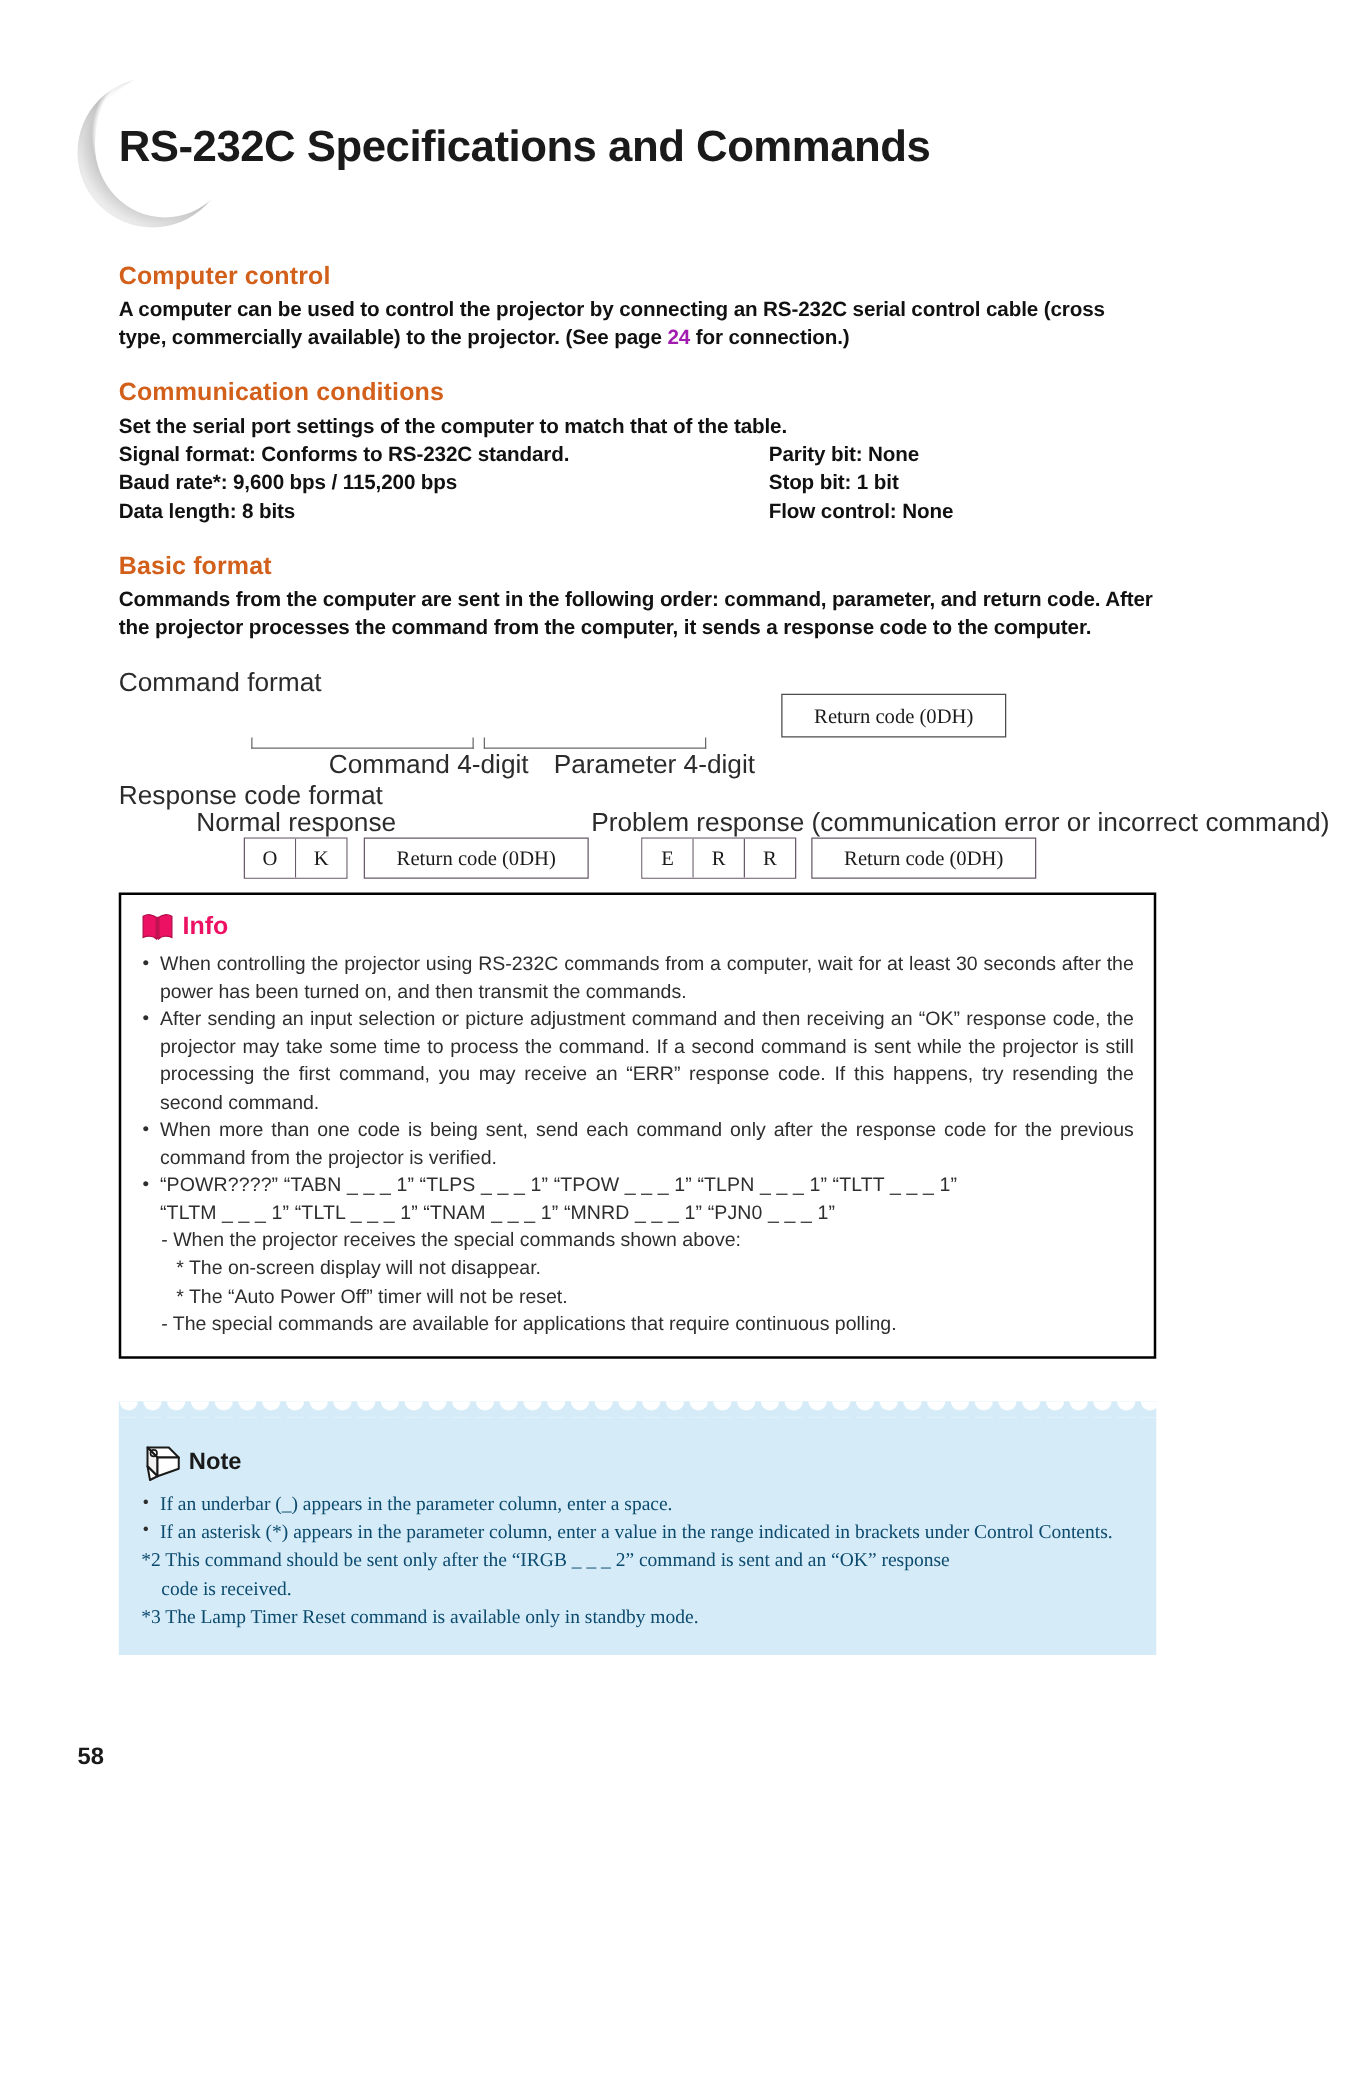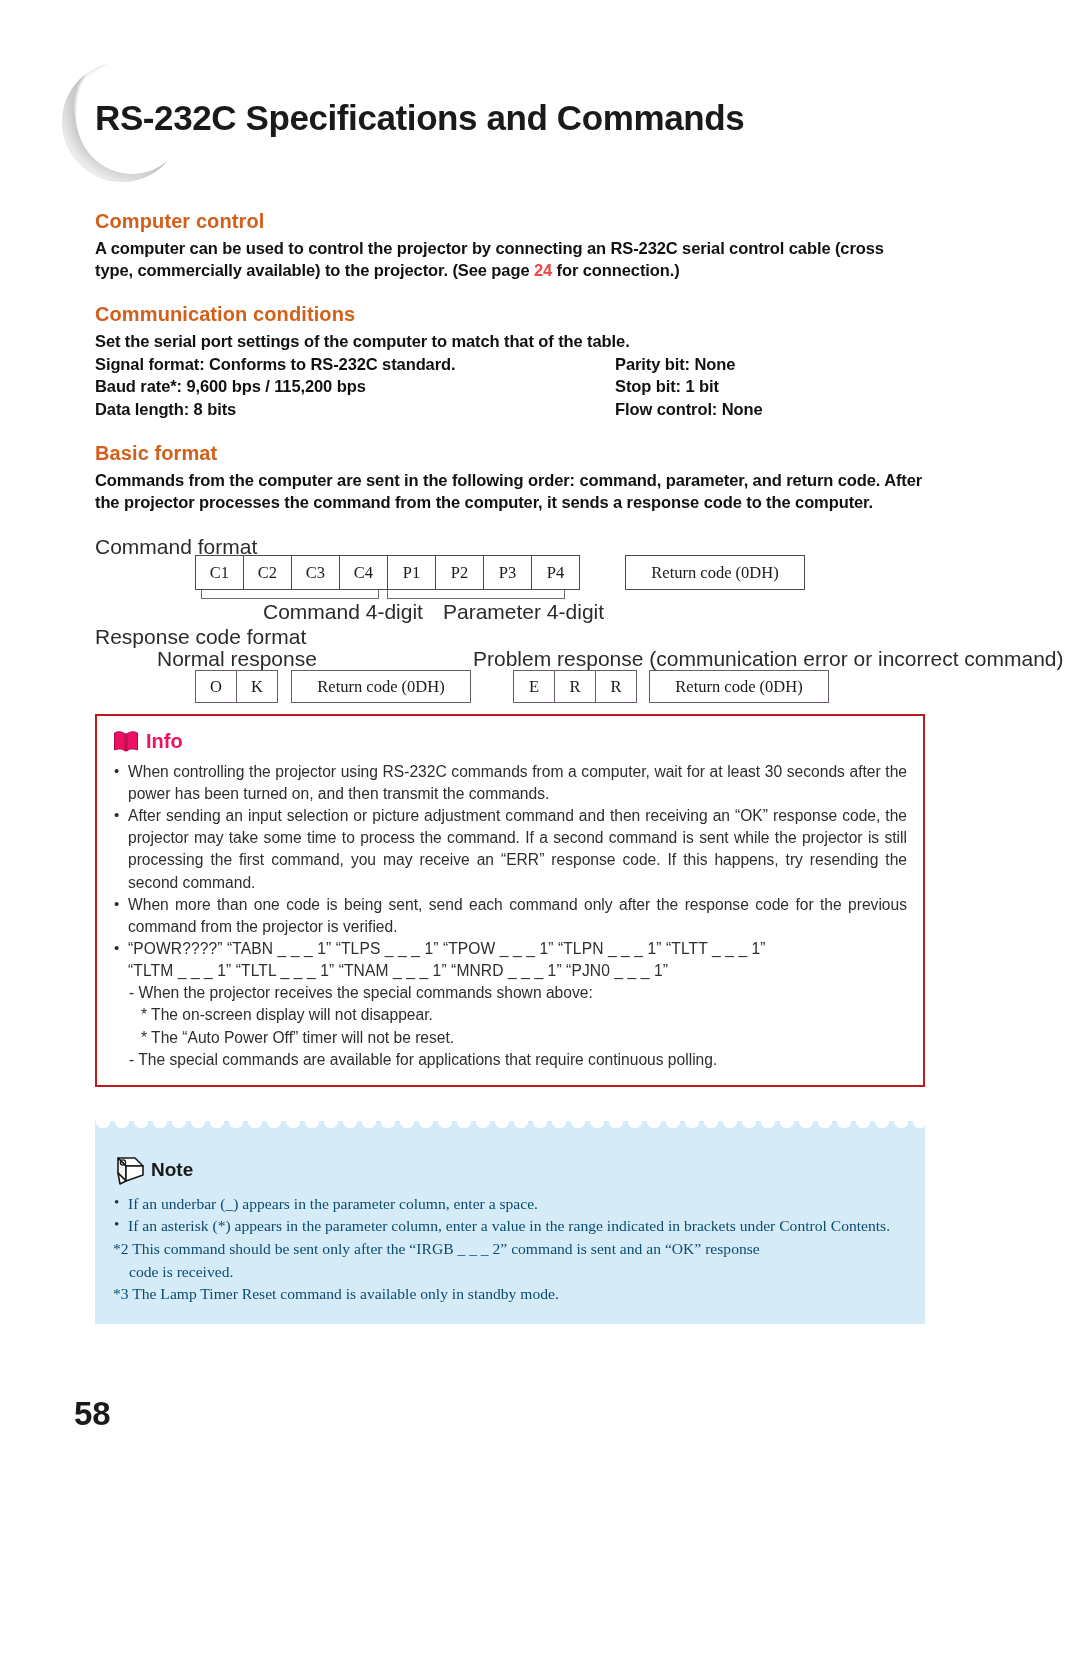--- a/index.html
+++ b/index.html
@@ -77,21 +77,21 @@
   }
   .sec-gap { height: 22px; }
 
   p.body-bold {
     font-size: 16.5px;
     font-weight: bold;
     line-height: 1.34;
     margin: 0;
     letter-spacing: -0.1px;
   }
-  .link-blue { color: #ef4444; font-weight: bold; }
+  .link-blue { color: #a21caf; font-weight: bold; }
 
   .cc-table {
     width: 100%;
     border-collapse: collapse;
     margin-top: 1px;
   }
   .cc-table td {
     font-size: 16.5px;
     font-weight: bold;
     line-height: 1.34;
@@ -189,21 +189,21 @@
     font-size: 16.5px;
     font-family: "Liberation Serif", serif;
     background: #fff;
     color: #1a1a1a;
   }
 
   
   .infobox {
     position: relative;
     margin-top: 16px;
-    border: 2px solid #b91c1c;
+    border: 2px solid #000000;
     background: #ffffff;
     padding: 14px 16px 14px 16px;
     box-sizing: border-box;
   }
   .info-head {
     display: flex;
     align-items: center;
     gap: 7px;
     margin-bottom: 7px;
   }
@@ -281,23 +281,23 @@
     color: #0c4a6e;
     font-size: 15.6px;
     line-height: 1.45;
     text-align: left;
     font-family: Liberation Serif, serif;
   }
 
   
   .page-number {
     position: absolute;
-    left: 74px;
+    left: 62px;
     top: 1395px;
-    font-size: 33px;
+    font-size: 19px;
     font-weight: bold;
     color: #1a1a1a;
   }
 </style>
 </head>
 <body>
 
 <div class="page">
 
   <div class="header">
@@ -333,30 +333,20 @@
 
     <div class="sec-gap"></div>
 
     <h2 class="section">Basic format</h2>
     <p class="body-bold">Commands from the computer are sent in the following order: command, parameter, and return code. After the projector processes the command from the computer, it sends a response code to the computer.</p>
 
     <div class="diagram">
 
       <div class="dg-label" style="left:0px; top:2px;">Command format</div>
 
-      <div class="cmd-boxes">
-        <div class="cmd-cell">C1</div>
-        <div class="cmd-cell">C2</div>
-        <div class="cmd-cell">C3</div>
-        <div class="cmd-cell">C4</div>
-        <div class="cmd-cell">P1</div>
-        <div class="cmd-cell">P2</div>
-        <div class="cmd-cell">P3</div>
-        <div class="cmd-cell">P4</div>
-      </div>
 
       <div class="retbox" style="left:530px; top:22px; width:178px;">Return code (0DH)</div>
 
       <div class="brace" style="left:106px; top:57px; width:176px;"></div>
       <div class="brace" style="left:292px; top:57px; width:176px;"></div>
 
       <div class="dg-label" style="left:168px; top:67px;">Command 4-digit</div>
       <div class="dg-label" style="left:348px; top:67px;">Parameter 4-digit</div>
 
       <div class="dg-label" style="left:0px; top:92px;">Response code format</div>

